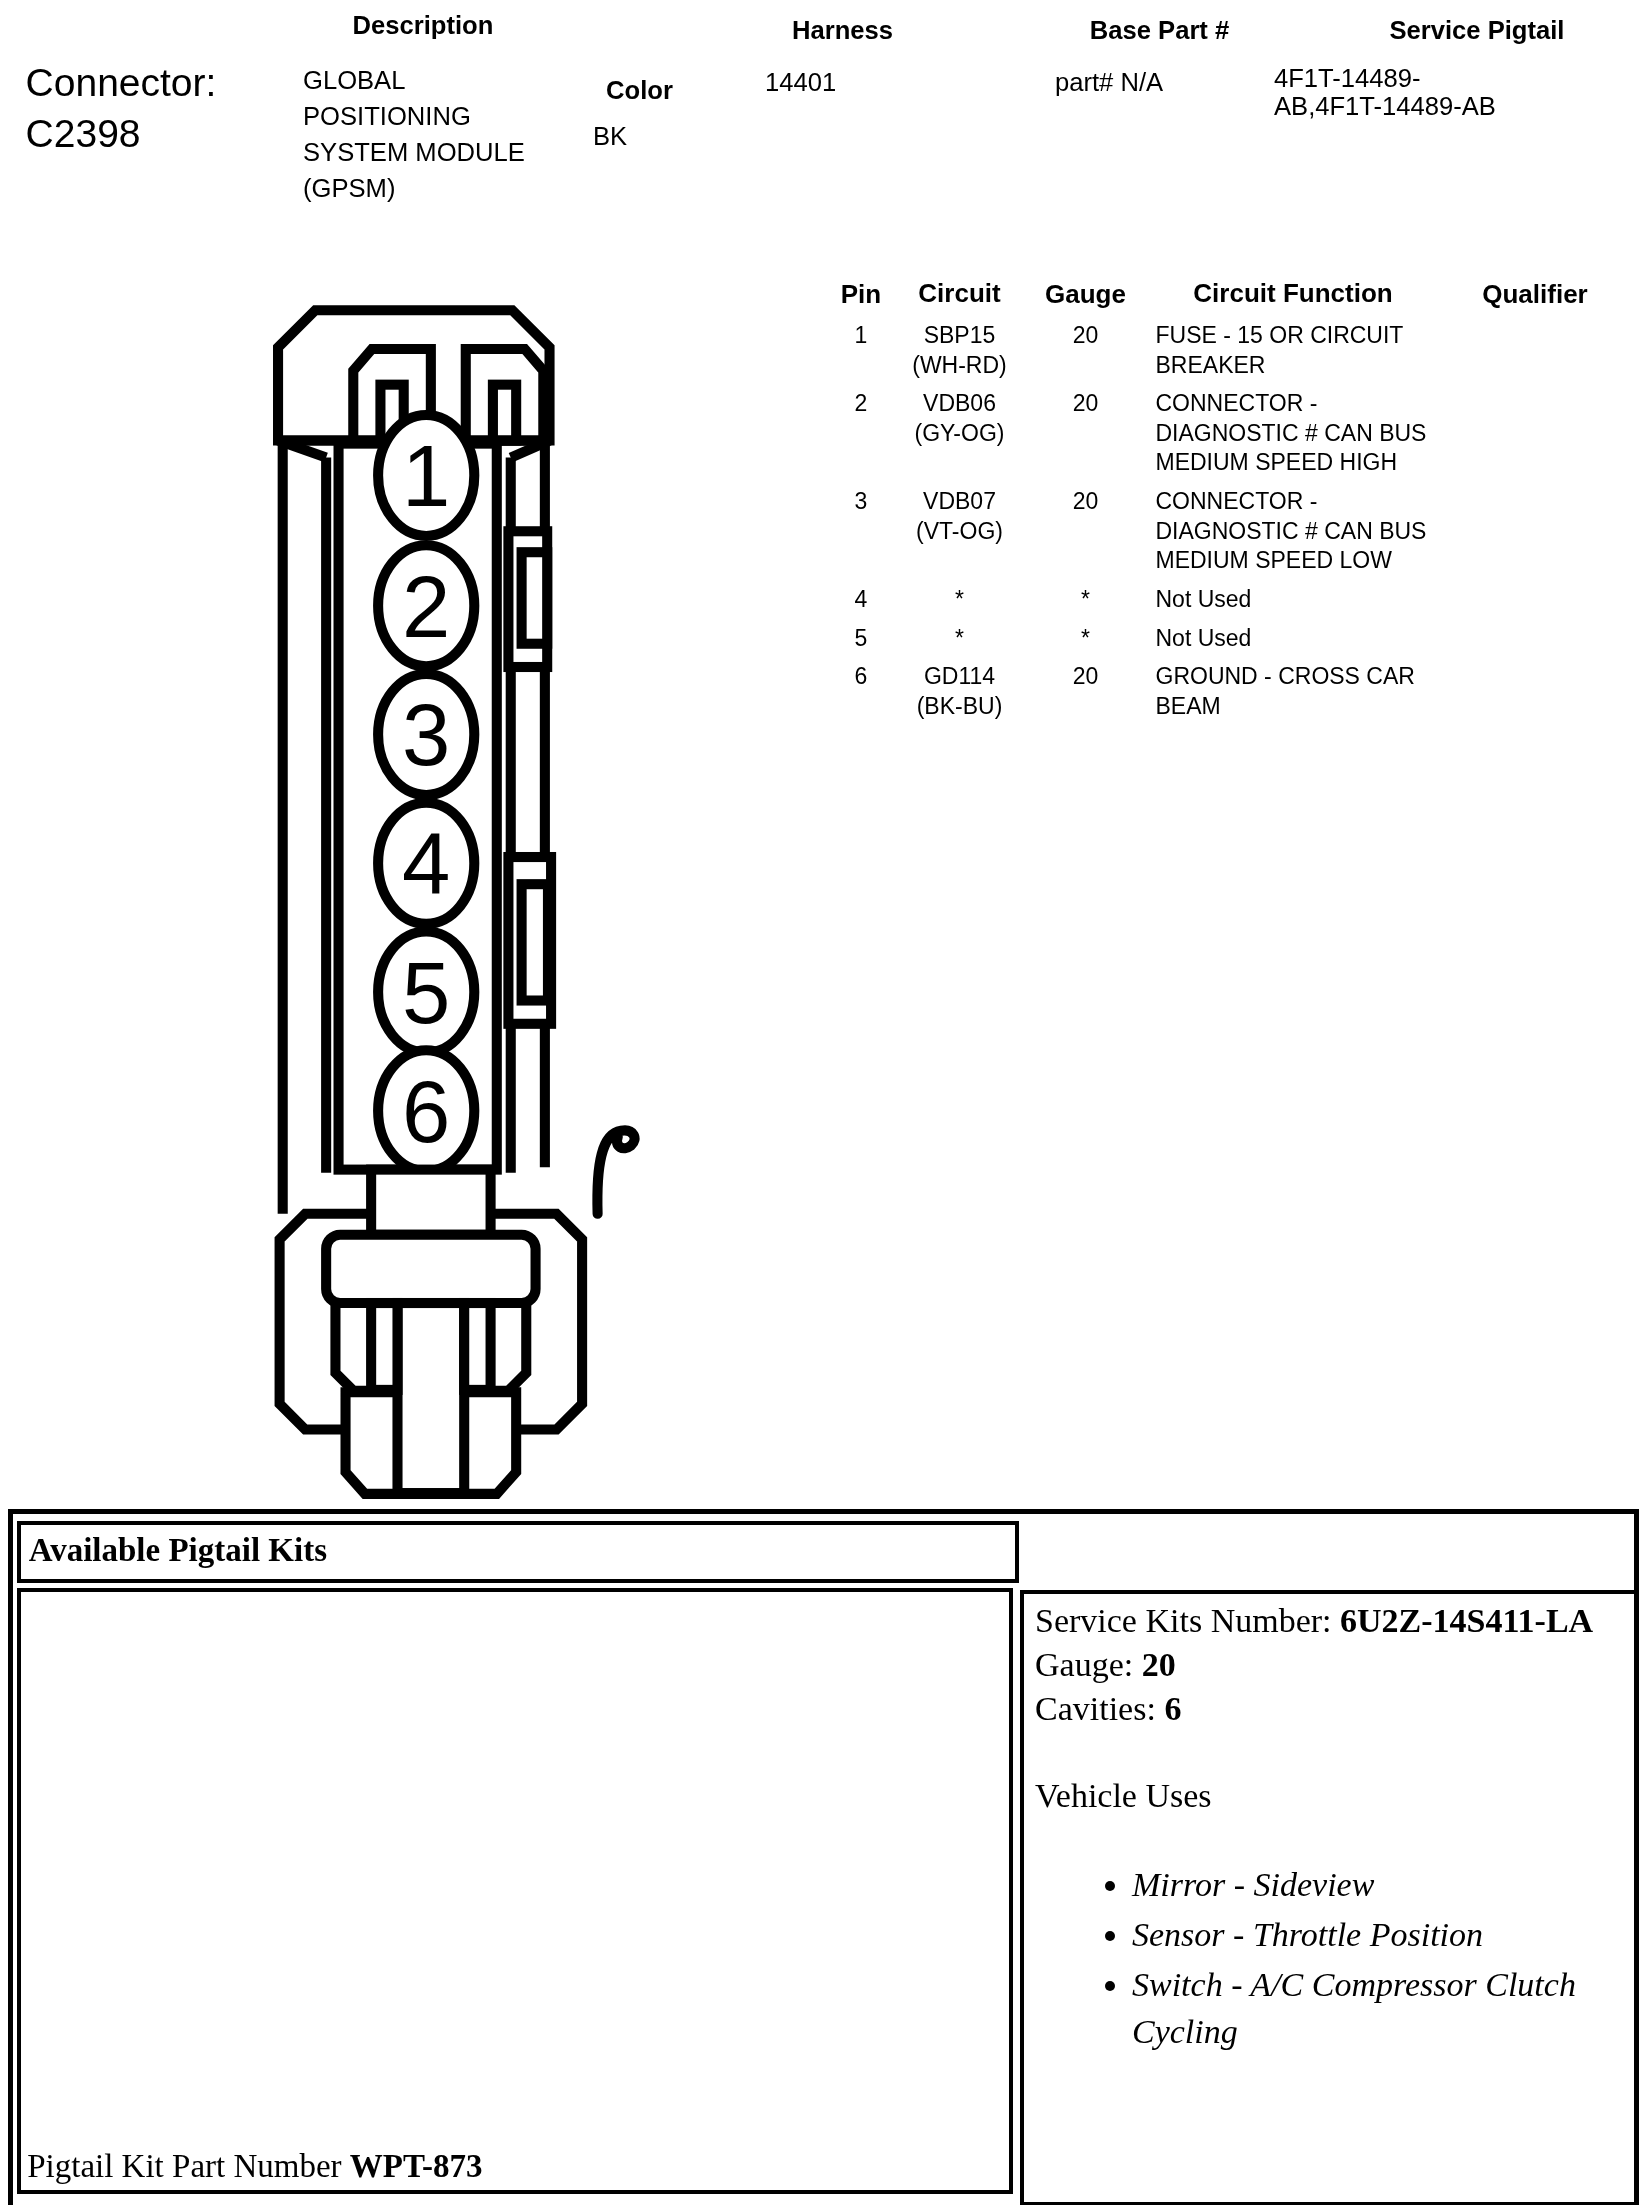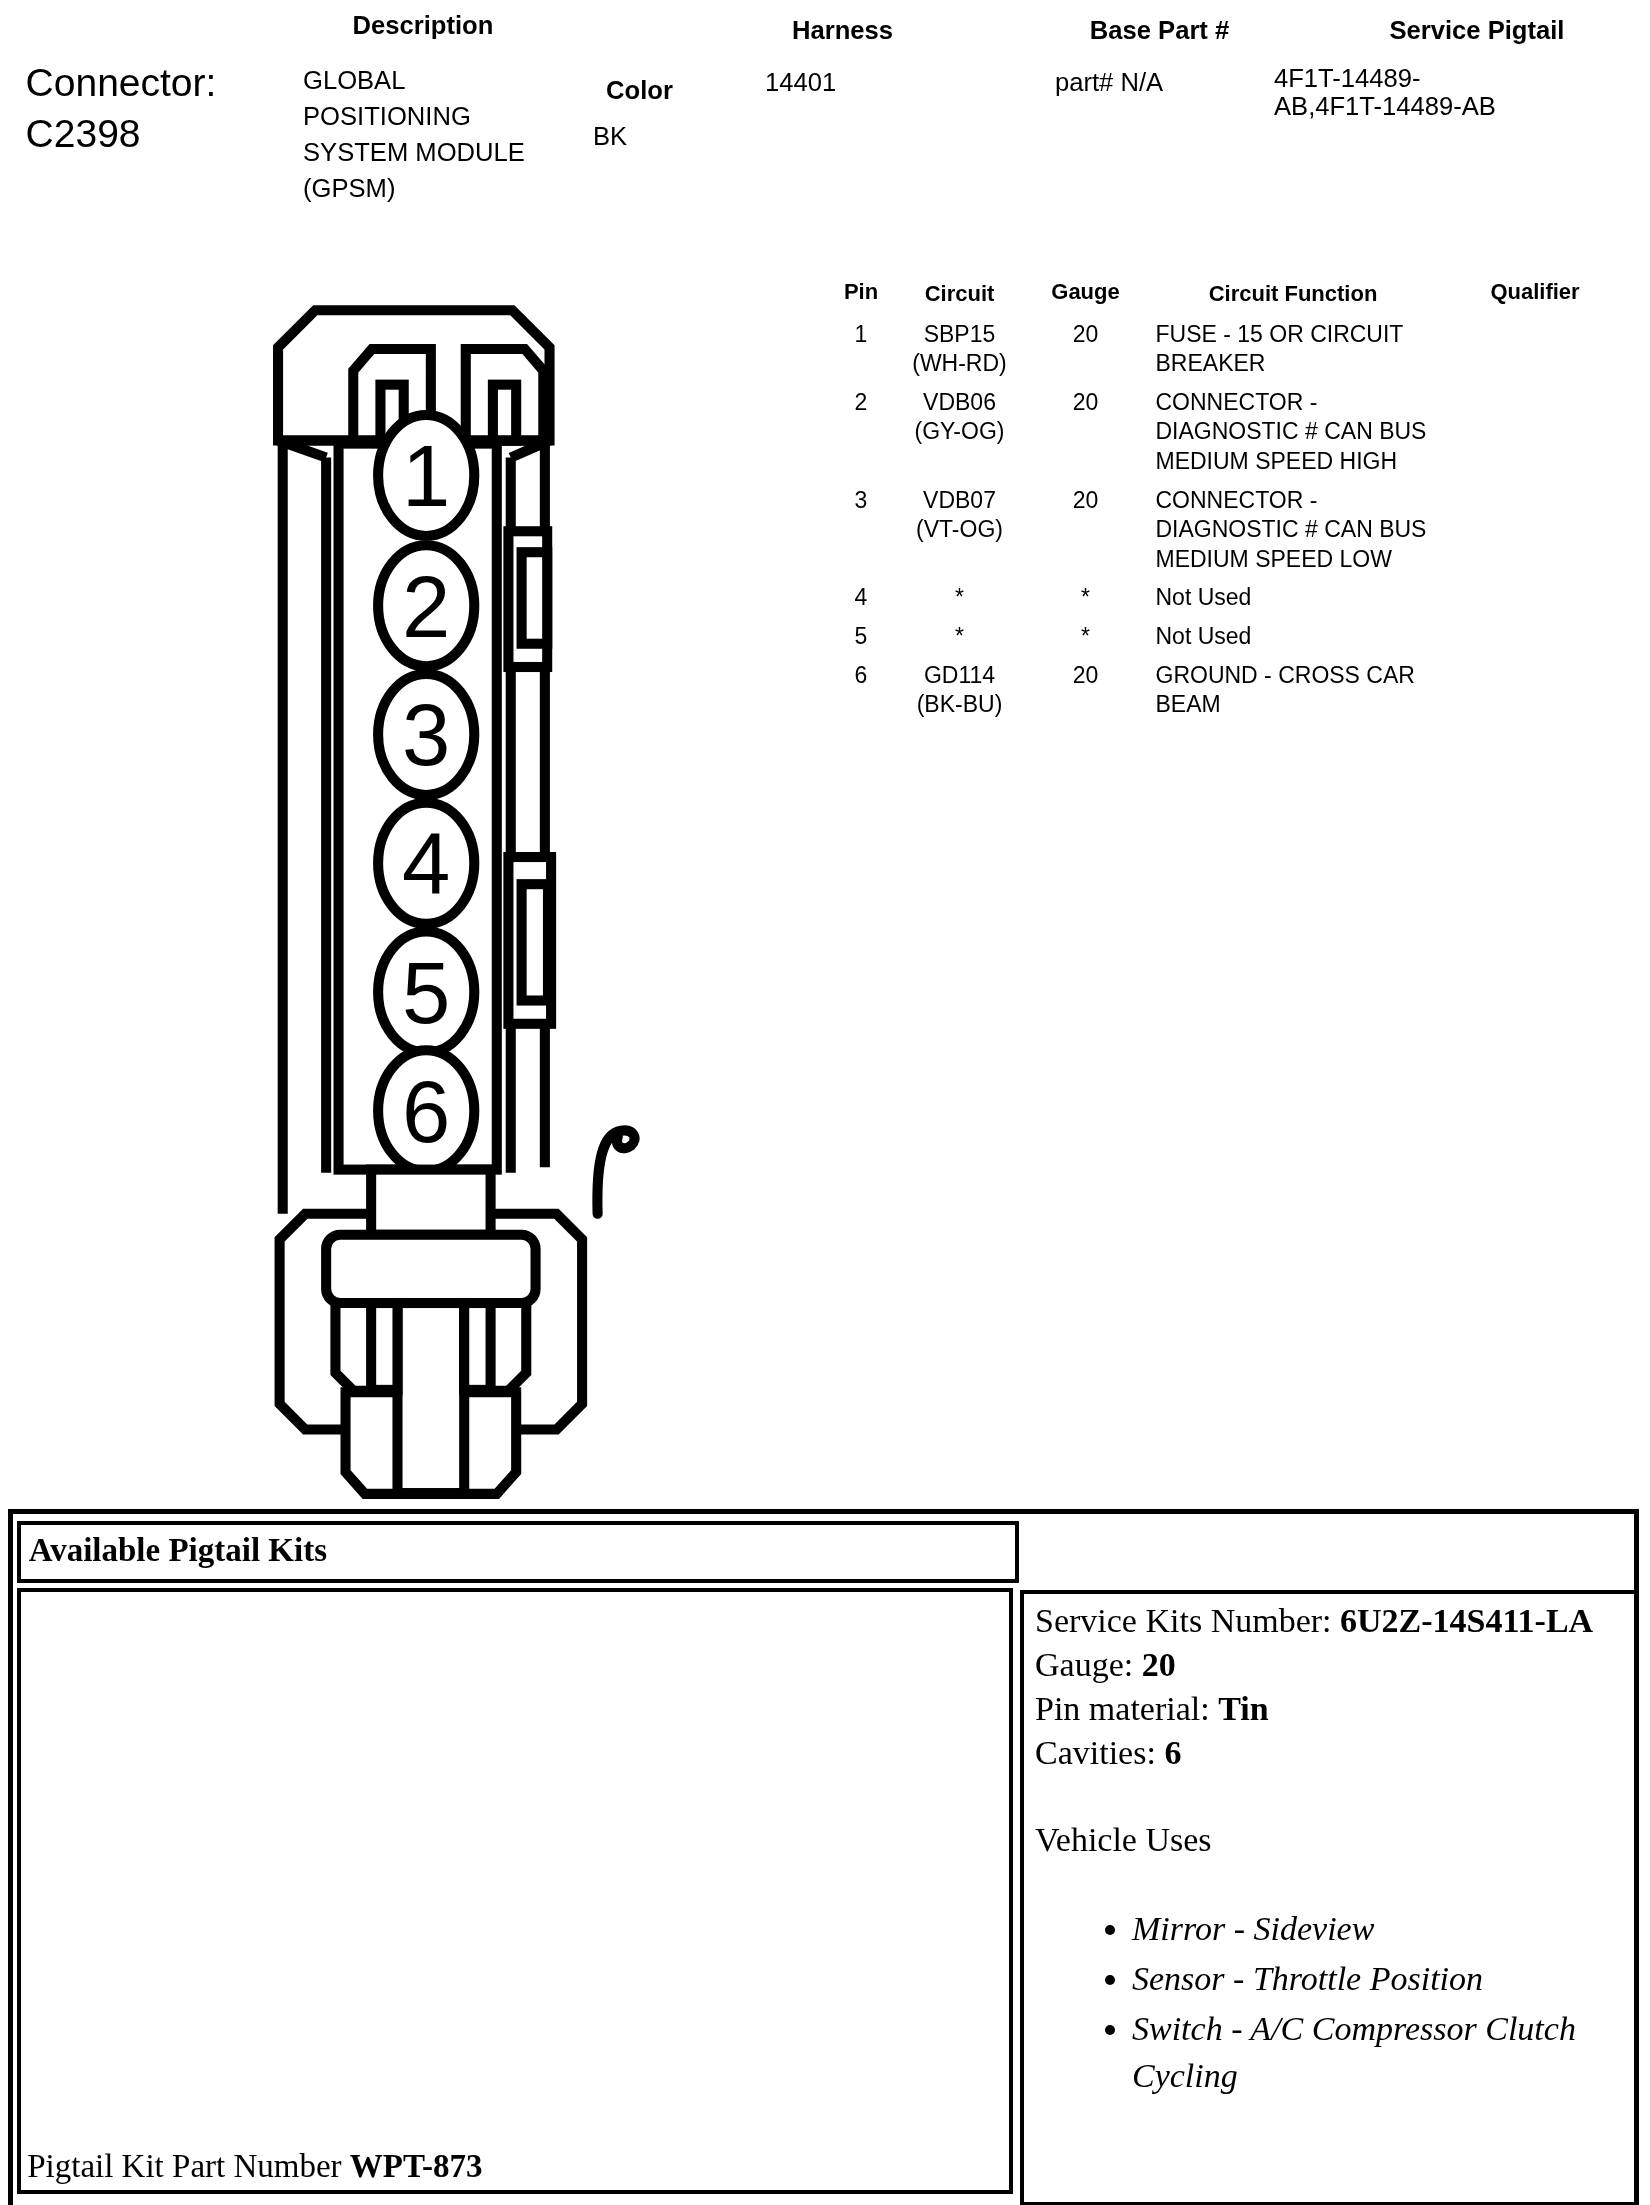--- a/index.html
+++ b/index.html
@@ -16,21 +16,21 @@
   .color-value{left:593px;top:118px;width:93px;}
   .harness-label{left:765px;top:15.5px;width:155px;}
   .harness-value{left:765px;top:64px;width:155px;}
   .basepart-label{left:1055px;top:15.5px;width:209px;}
   .basepart-value{left:1055px;top:64px;width:209px;}
   .svcpig-label{left:1326px;top:15.5px;width:302px;}
   .svcpig-value{left:1274px;top:64px;width:302px;white-space:pre-line;line-height:28px;}
   
   .pin-table{left:834px;top:279px;width:795px;font-size:23px;}
   .ptr{display:flex;align-items:flex-start;}
-  .pt-head{font-weight:bold;font-size:22px;margin-bottom:11px;}
+  .pt-head{font-weight:bold;font-size:26px;margin-bottom:11px;}
   .c-pin{width:54px;text-align:center;flex:none;}
   .c-circuit{width:143px;text-align:center;flex:none;line-height:29.5px;}
   .c-gauge{width:109px;text-align:center;flex:none;}
   .c-func{width:306px;text-align:left;flex:none;line-height:29.5px;padding-left:15.5px;box-sizing:border-box;}
   .pt-head .c-func{text-align:center;padding-left:0;}
   .c-qual{width:178px;text-align:center;flex:none;}
   .pt-row{margin-bottom:9.3px;line-height:29.5px;}
   
   .bottom-outer{left:7.8px;top:1509px;width:1631px;height:696px;border:5.4px solid #000;border-bottom:none;box-sizing:border-box;}
   .pigtail-header-box{left:17px;top:1521px;width:1002px;height:62px;border:4.7px solid #000;box-sizing:border-box;
@@ -229,23 +229,20 @@
   </div>
 
   <div class="abs pigtail-right-box">
     <p>
       <span>Service Kits Number: </span><span class="bold">6U2Z-14S411-LA</span>
     </p>
     <p>
       <span>Gauge: </span><span class="bold">20</span>
     </p>
     <p>
-      <span>Pin material: </span><span class="bold">Tin</span>
-    </p>
-    <p>
       <span>Cavities: </span><span class="bold">6</span>
     </p>
     <p class="vuses-title">Vehicle Uses</p>
     <ul class="vuses-list">
       <li>Mirror - Sideview</li>
       <li>Sensor - Throttle Position</li>
       <li>Switch - A/C Compressor Clutch Cycling</li>
     </ul>
   </div>
 

